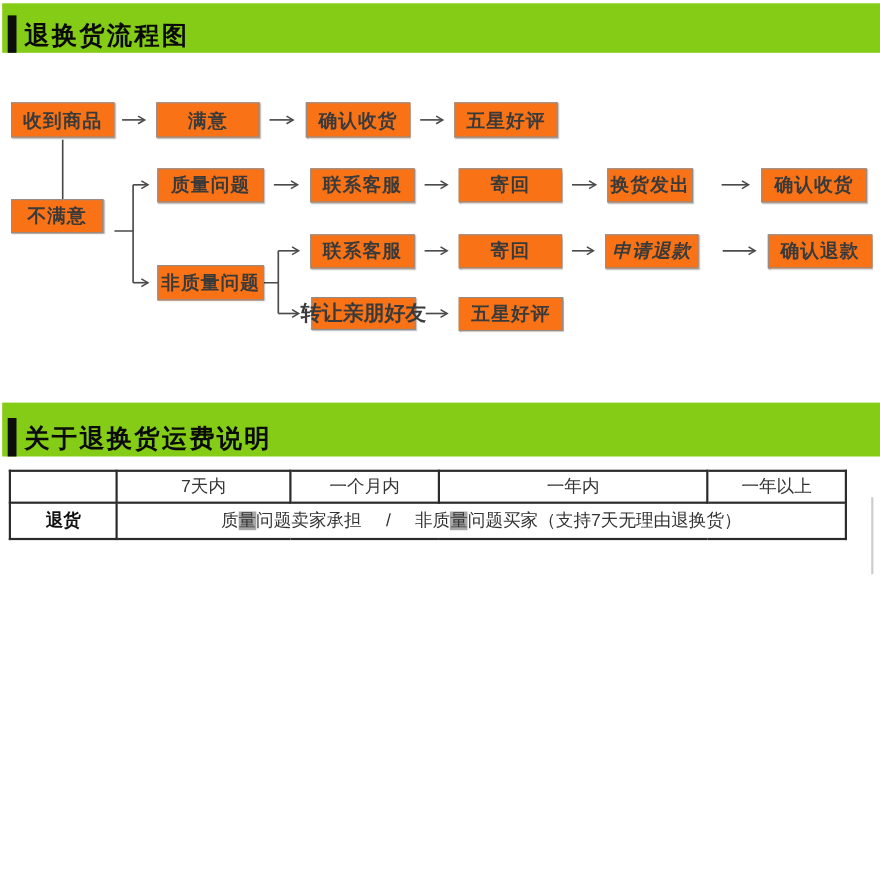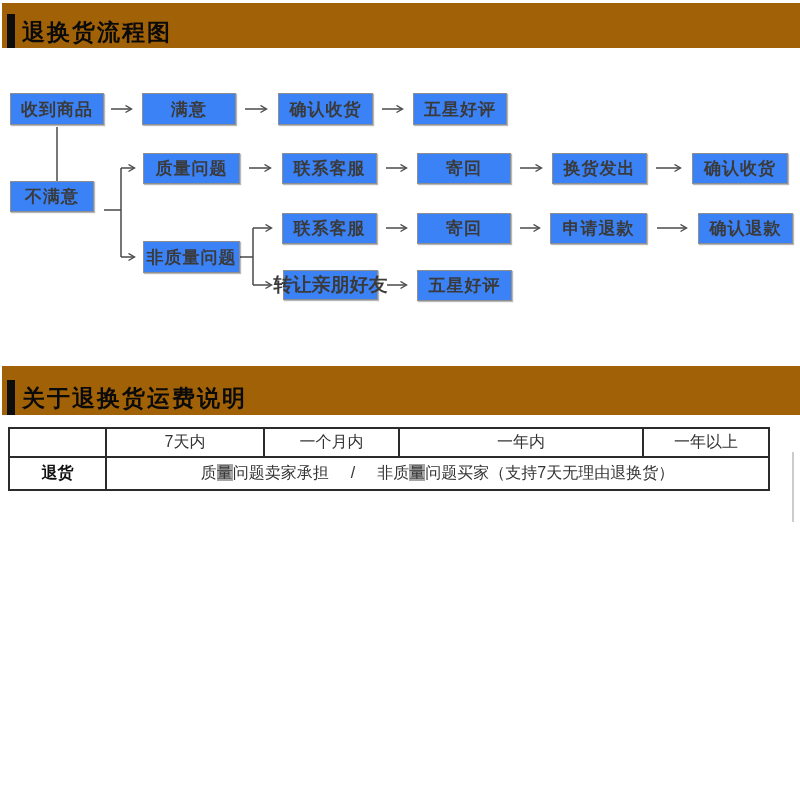--- a/index.html
+++ b/index.html
@@ -4,40 +4,40 @@
 <style>
   * { margin: 0; padding: 0; box-sizing: border-box; }
   html, body { background: #ffffff; }
   body {
     width: 800px; height: 800px; position: relative; overflow: hidden;
     font-family: "Liberation Sans", "DejaVu Sans", sans-serif;
   }
 
   
   .banner {
-    position: absolute; left: 2px; width: 798px; background: #a16207;
+    position: absolute; left: 2px; width: 798px; background: #84cc16;
   }
   .banner .black-bar {
     position: absolute; left: 5px; width: 8px; background: #0d0d0d;
   }
   .banner .banner-title {
     position: absolute; left: 20px;
     font-weight: bold; font-size: 23px; letter-spacing: 2px; color: #0a0a0a;
     white-space: nowrap;
   }
   #banner-flow { top: 3px; height: 45px; }
   #banner-flow .black-bar { top: 11px; height: 34px; }
   #banner-flow .banner-title { top: 14px; }
   #banner-fee { top: 366px; height: 49px; }
   #banner-fee .black-bar { top: 14px; height: 35px; }
   #banner-fee .banner-title { top: 17px; }
 
   
   .flow-node {
-    position: absolute; background: #3b82f6;
+    position: absolute; background: #f97316;
     border: 1px solid #8e8e8e;
     box-shadow: 1px 1px 1px rgba(0,0,0,0.28);
     display: flex; align-items: center; justify-content: center;
     font-weight: bold; font-size: 17px; color: #3a3a3a;
     letter-spacing: 1px; white-space: nowrap;
   }
   .flow-node.small-text { font-size: 19px; letter-spacing: 0; }
   #connector-svg { position: absolute; left: 0; top: 0; pointer-events: none; }
 
   
@@ -106,27 +106,27 @@
 <div class="flow-node" style="left:10px;  top:93px;  width:94px; height:32px;">收到商品</div>
 <div class="flow-node" style="left:142px; top:93px;  width:94px; height:32px;">满意</div>
 <div class="flow-node" style="left:278px; top:93px;  width:95px; height:32px;">确认收货</div>
 <div class="flow-node" style="left:413px; top:93px;  width:94px; height:32px;">五星好评</div>
 
 <div class="flow-node" style="left:10px;  top:181px; width:84px; height:31px;">不满意</div>
 
 <div class="flow-node" style="left:143px; top:153px; width:97px; height:31px;">质量问题</div>
 <div class="flow-node" style="left:282px; top:153px; width:95px; height:31px;">联系客服</div>
 <div class="flow-node" style="left:417px; top:153px; width:94px; height:31px;">寄回</div>
-<div class="flow-node" style="left:552px; top:153px; width:95px; height:31px;">换货发出</div>
+<div class="flow-node" style="left:552px; top:153px; width:78px; height:31px;">换货发出</div>
 <div class="flow-node" style="left:692px; top:153px; width:96px; height:31px;">确认收货</div>
 
 <div class="flow-node" style="left:143px; top:241px; width:97px; height:32px;">非质量问题</div>
 <div class="flow-node" style="left:282px; top:213px; width:95px; height:31px;">联系客服</div>
 <div class="flow-node" style="left:417px; top:213px; width:94px; height:31px;">寄回</div>
-<div class="flow-node" style="left:550px; top:213px; width:97px; height:31px;">申请退款</div>
+<div class="flow-node" style="left:550px; top:213px; width:85px; height:31px;font-style:italic;">申请退款</div>
 <div class="flow-node" style="left:698px; top:213px; width:95px; height:31px;">确认退款</div>
 
 <div class="flow-node small-text" style="left:283px; top:270px; width:95px; height:30px;">转让亲朋好友</div>
 <div class="flow-node" style="left:417px; top:270px; width:95px; height:31px;">五星好评</div>
 
 <div class="banner" id="banner-fee">
   <div class="black-bar"></div>
   <div class="banner-title">关于退换货运费说明</div>
 </div>
 

